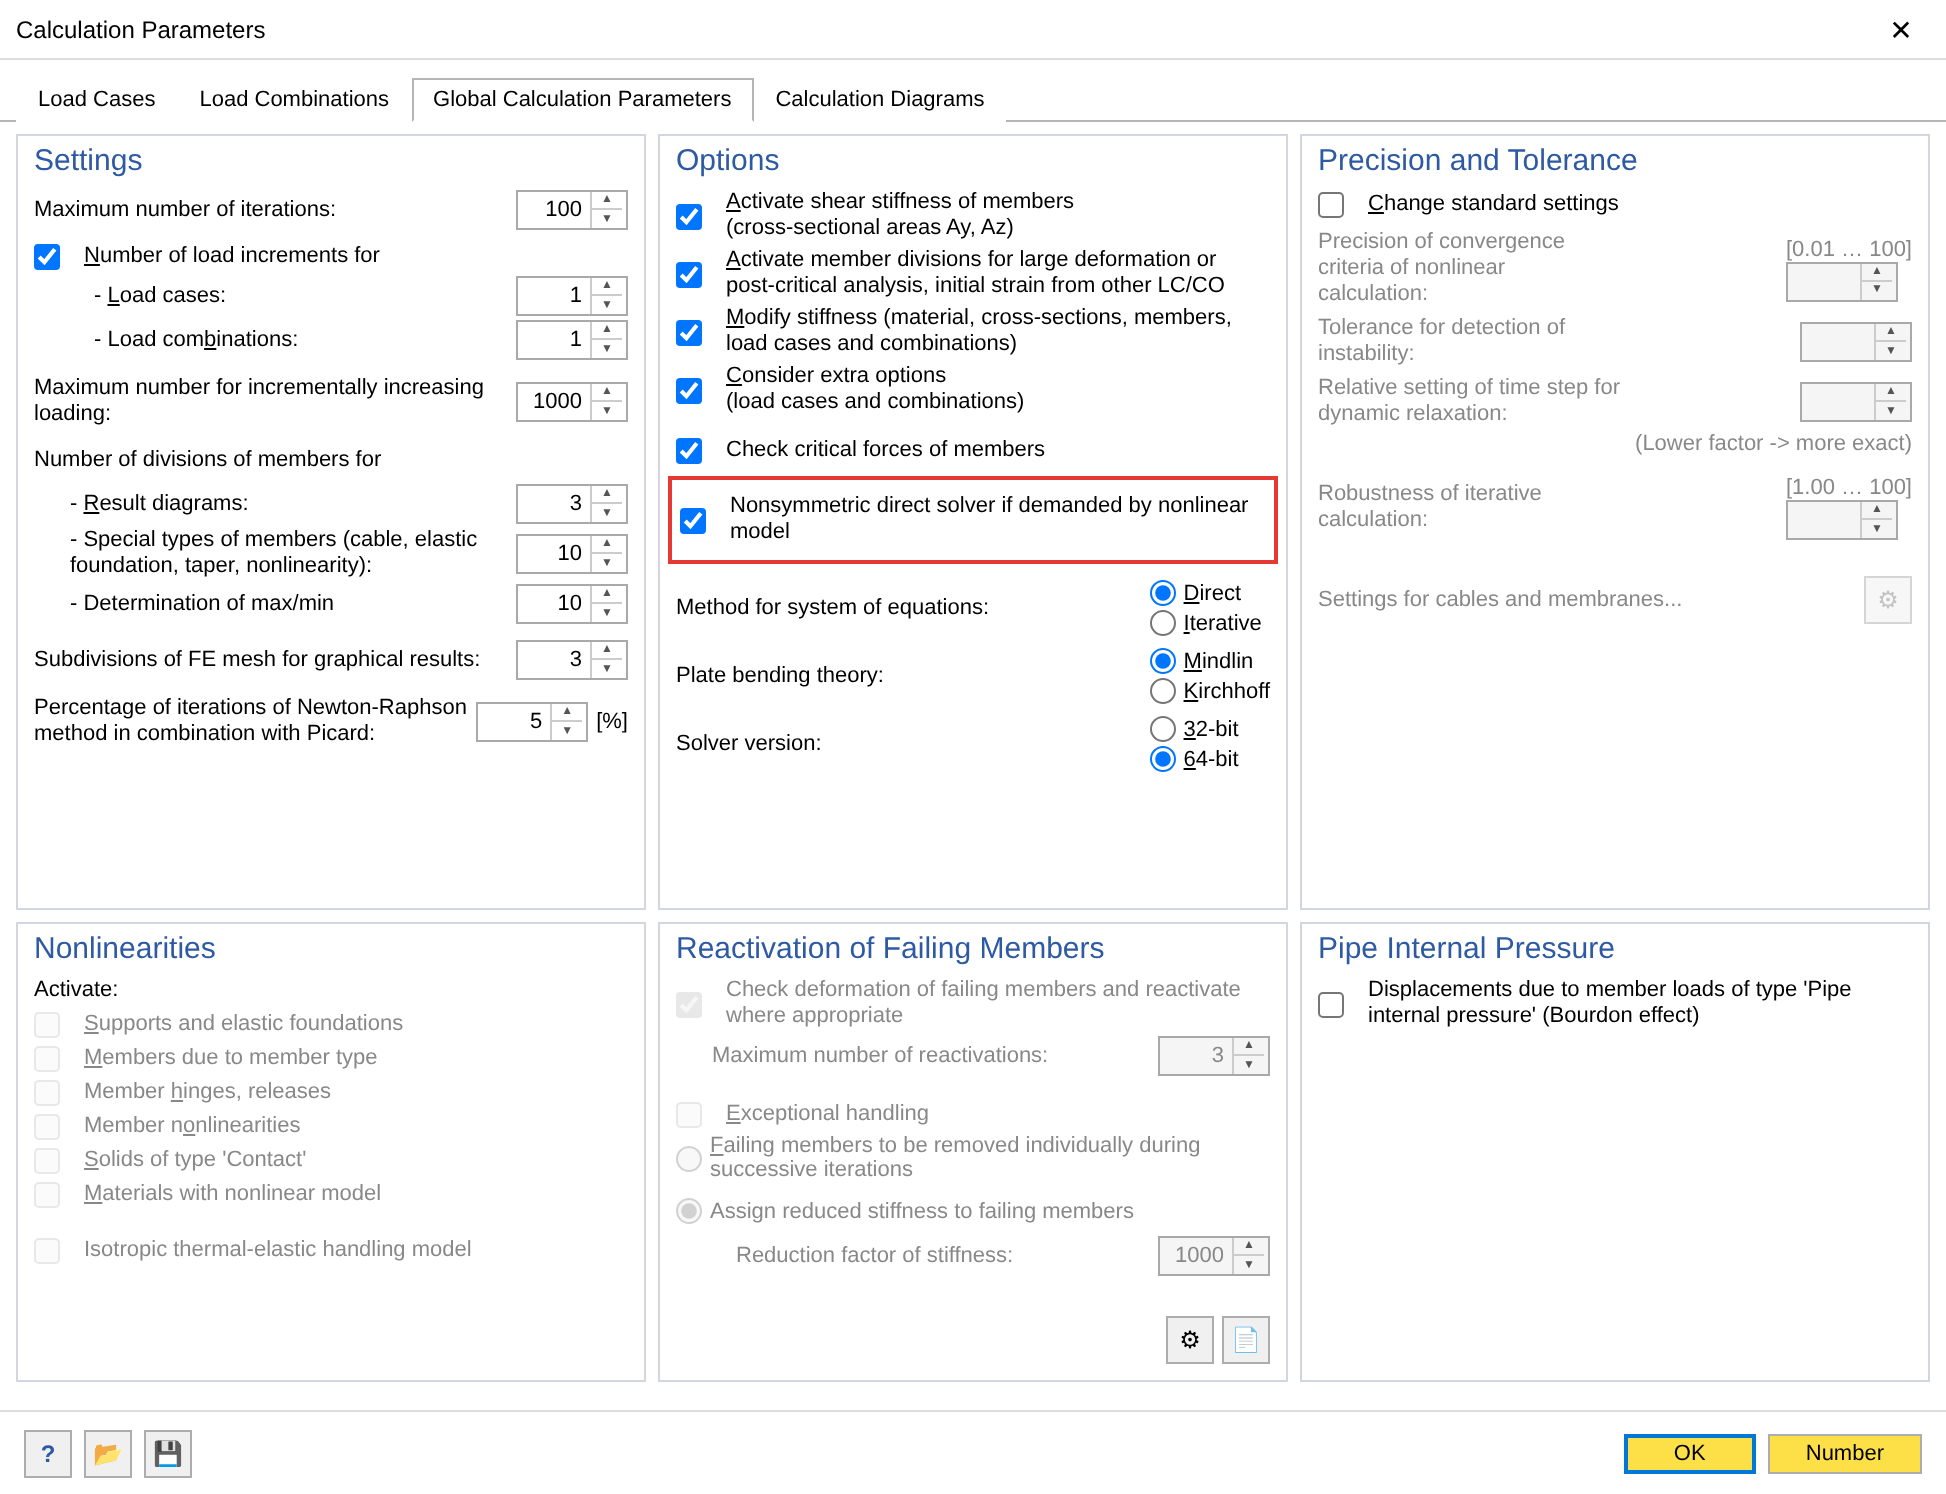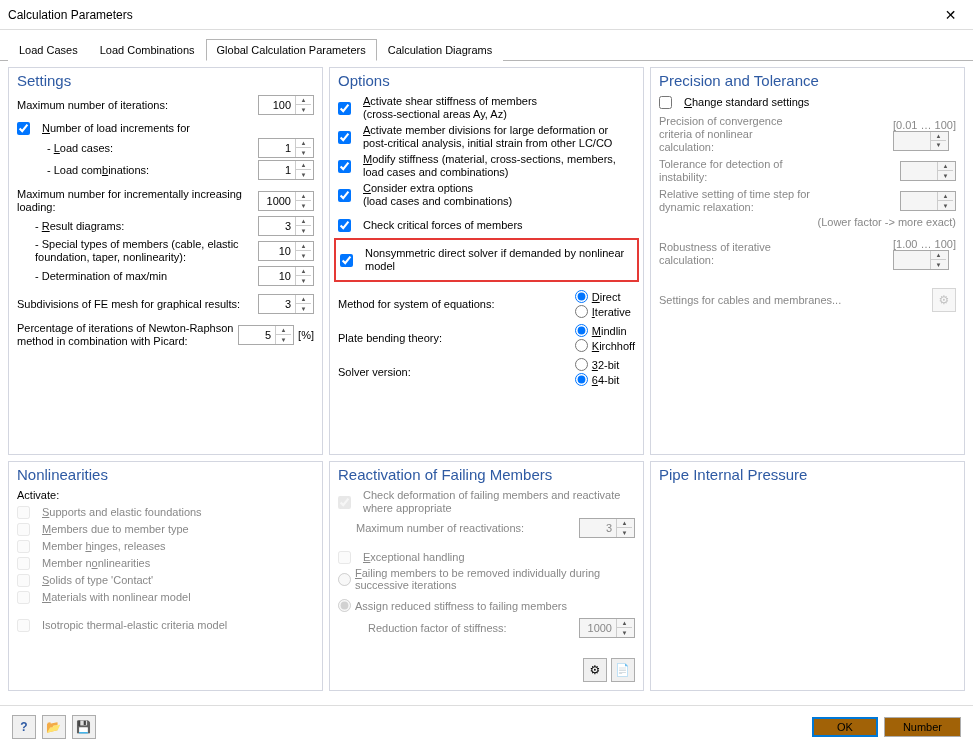--- a/index.html
+++ b/index.html
@@ -33,21 +33,21 @@
 .radio-row { display: flex; align-items: center; gap: 4px; margin: 2px 0; }
 .radio-row input[type=radio] { width: 13px; height: 13px; }
 .radio-row.disabled { color: #888; }
 .highlighted { border: 2px solid #e53935; padding: 4px; margin: 6px -4px; }
 .unit { margin-left: 4px; }
 .disabled-text { color: #888; }
 .range-text { font-size: 11px; }
 .footer { position: absolute; bottom: 0; left: 0; right: 0; height: 42px; border-top: 1px solid #ddd; display: flex; align-items: center; justify-content: space-between; padding: 0 12px; background: #fff; }
 .footer-left { display: flex; gap: 6px; }
 .footer-right { display: flex; gap: 6px; }
-.btn { border: 1px solid #adadad; background: #a16207; padding: 3px 18px; font-size: 11px; cursor: pointer; min-width: 66px; }
+.btn { border: 1px solid #adadad; background: #fde047; padding: 3px 18px; font-size: 11px; cursor: pointer; min-width: 66px; }
 .btn.primary { border: 2px solid #0078d7; padding: 2px 17px; }
 .icon-btn { width: 24px; height: 24px; border: 1px solid #adadad; background: #f0f0f0; display: flex; align-items: center; justify-content: center; cursor: pointer; font-size: 12px; }
 .small-icons { position: absolute; right: 8px; bottom: 8px; display: flex; gap: 4px; }
 .panel { position: relative; }
 .under { text-decoration: underline; }
 .grid2 { display:grid; grid-template-columns: 1fr auto; align-items: center; gap: 2px 6px; }
 </style>
 </head>
 <body>
 
@@ -111,20 +111,23 @@
         <span class="label">Maximum number for incrementally increasing loading:</span>
         <div class="spinner">
             <input value="1000" style="">
             <div class="arrows">
               <div class="arrow">▲</div>
               <div class="arrow">▼</div>
             </div>
           </div>
       </div>
 
+      <div class="row" style="margin-top:6px">
+          <span class="label">Number of divisions of members for</span>
+        </div>
       <div class="row row-indent">
         <span class="label">- <span class="under">R</span>esult diagrams:</span>
         <div class="spinner">
             <input value="3" style="">
             <div class="arrows">
               <div class="arrow">▲</div>
               <div class="arrow">▼</div>
             </div>
           </div>
       </div>
@@ -197,21 +200,21 @@
       <div class="check-row disabled">
           <input type="checkbox" disabled="" style="">
           <span><span class="under">S</span>olids of type 'Contact'</span>
         </div>
       <div class="check-row disabled">
           <input type="checkbox" disabled="" style="">
           <span><span class="under">M</span>aterials with nonlinear model</span>
         </div>
       <div class="check-row disabled" style="margin-top:14px">
           <input type="checkbox" disabled="" style="">
-          <span>Isotropic thermal-elastic criteria model</span>
+          <span>Isotropic thermal-elastic handling model</span>
         </div>
     </div>
   </div>
 
   <div class="col">
     <div class="panel" style="flex:1">
       <div class="panel-title">Options</div>
 
       <div class="check-row">
           <input type="checkbox" checked="" style="">
@@ -389,20 +392,24 @@
       <div class="row disabled-text" style="margin-top:18px">
         <span class="label">Settings for cables and membranes...</span>
         <div class="icon-btn" style="opacity:0.5">
             <span>⚙</span>
           </div>
       </div>
     </div>
 
     <div class="panel" style="height:230px">
       <div class="panel-title">Pipe Internal Pressure</div>
+      <div class="check-row">
+          <input type="checkbox" style="">
+          <span class="checklabel">Displacements due to member loads of type 'Pipe internal pressure' (Bourdon effect)</span>
+        </div>
     </div>
   </div>
 
 </div>
 
 <div class="footer">
   <div class="footer-left">
     <div class="icon-btn">
         <span style="color:#2e5aa3;font-weight:bold">?</span>
       </div>

